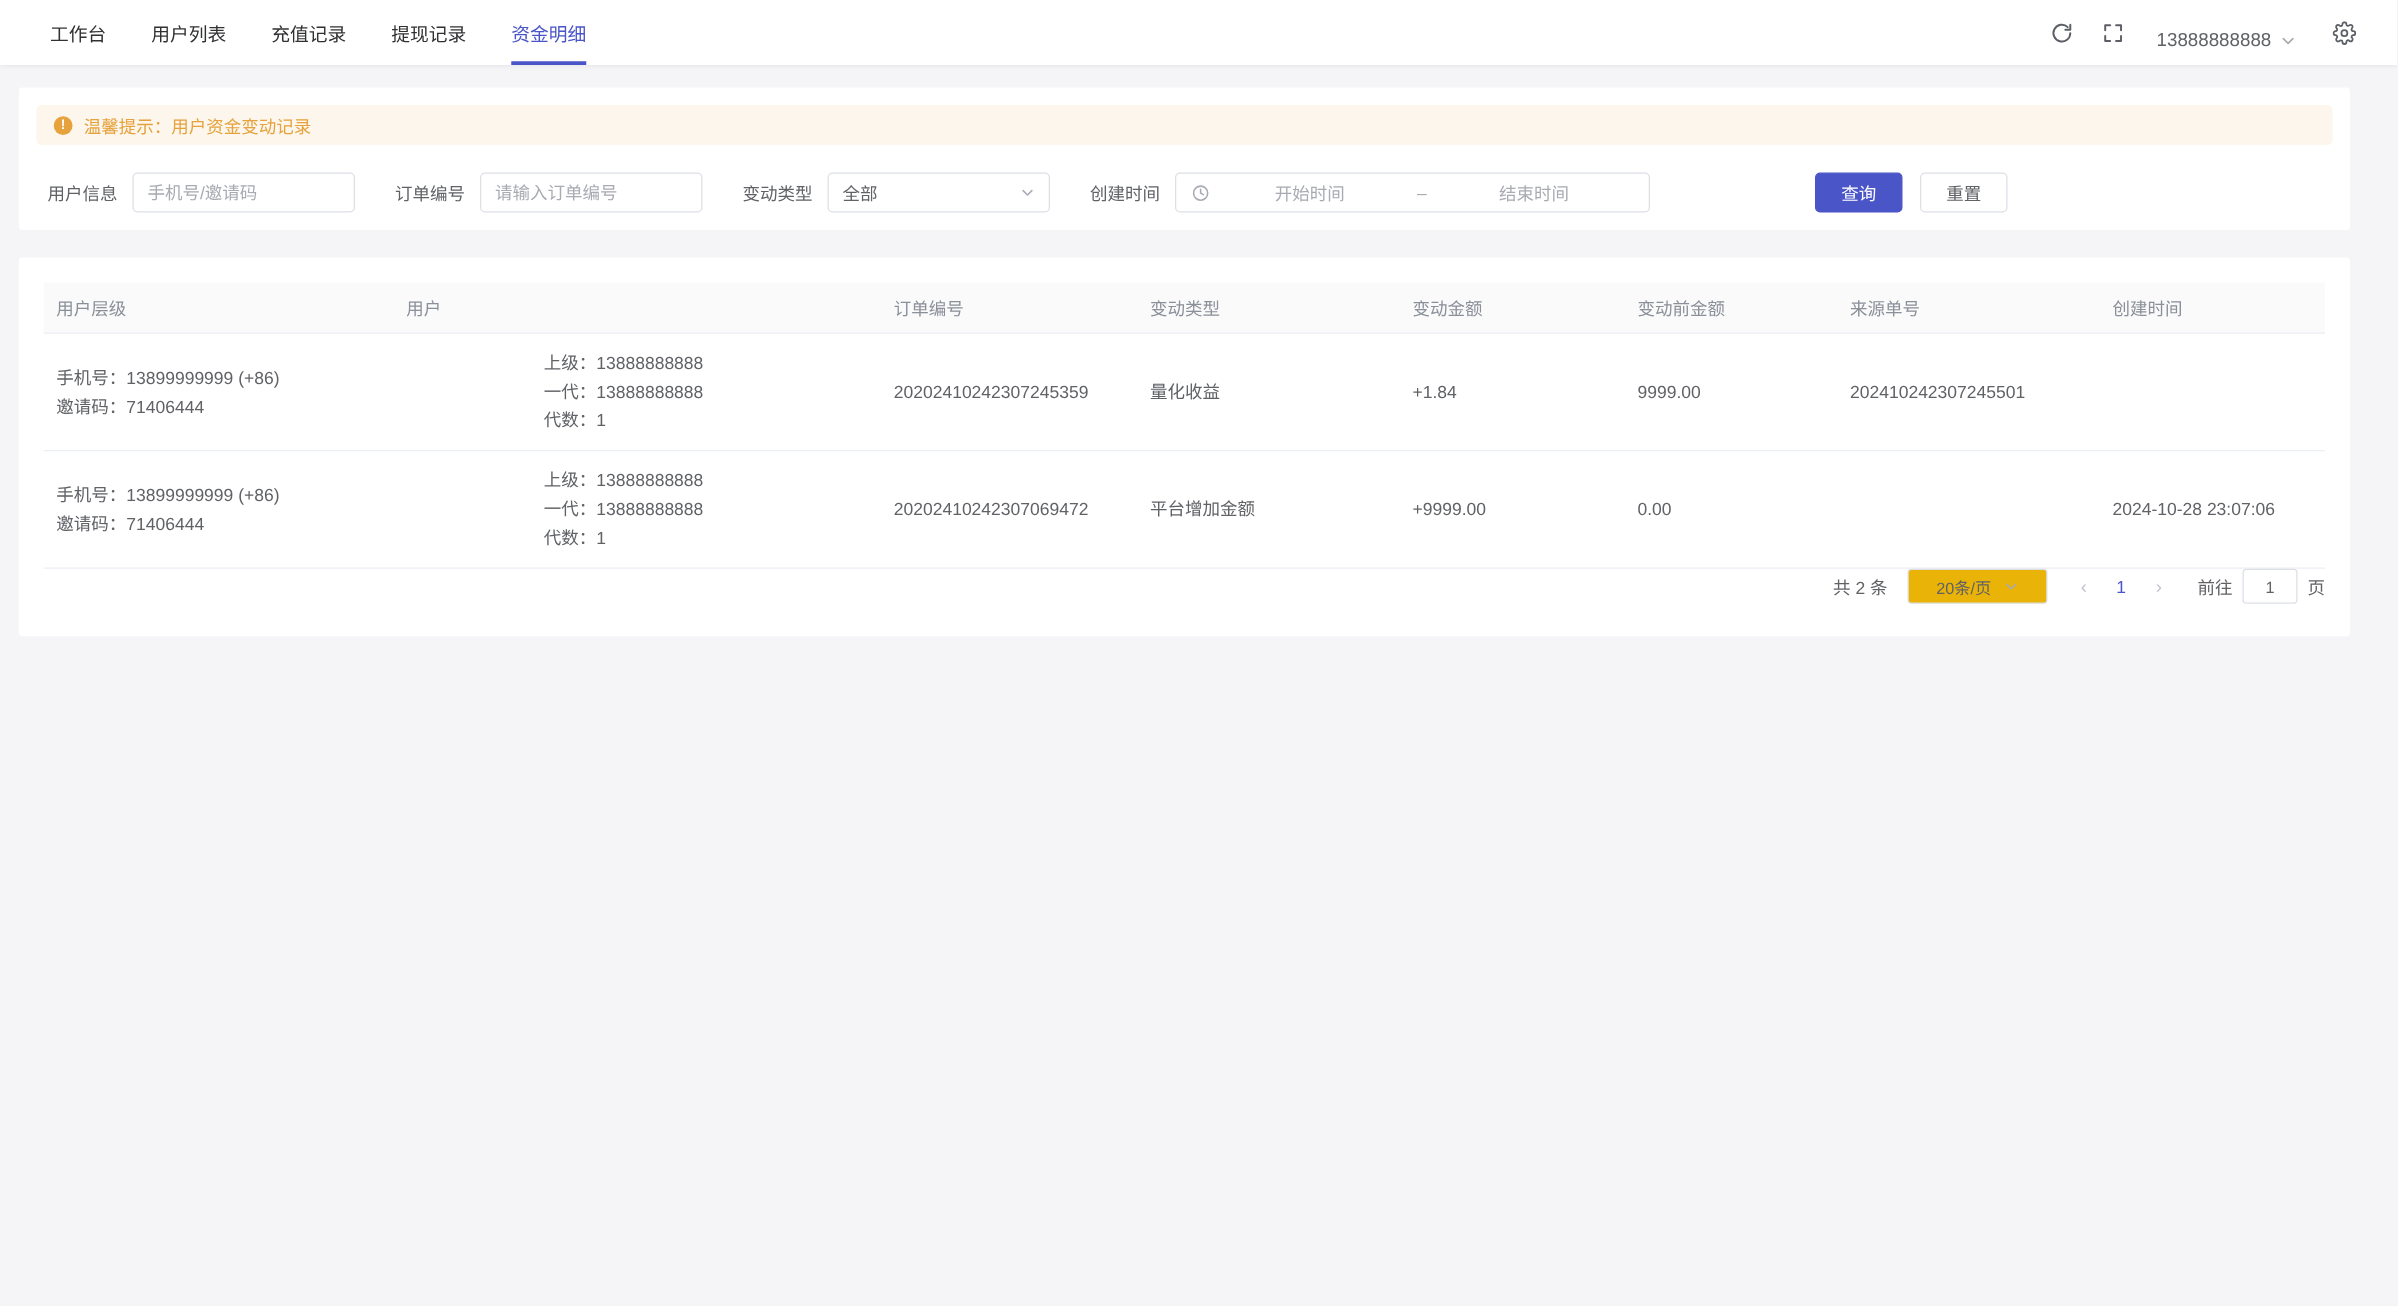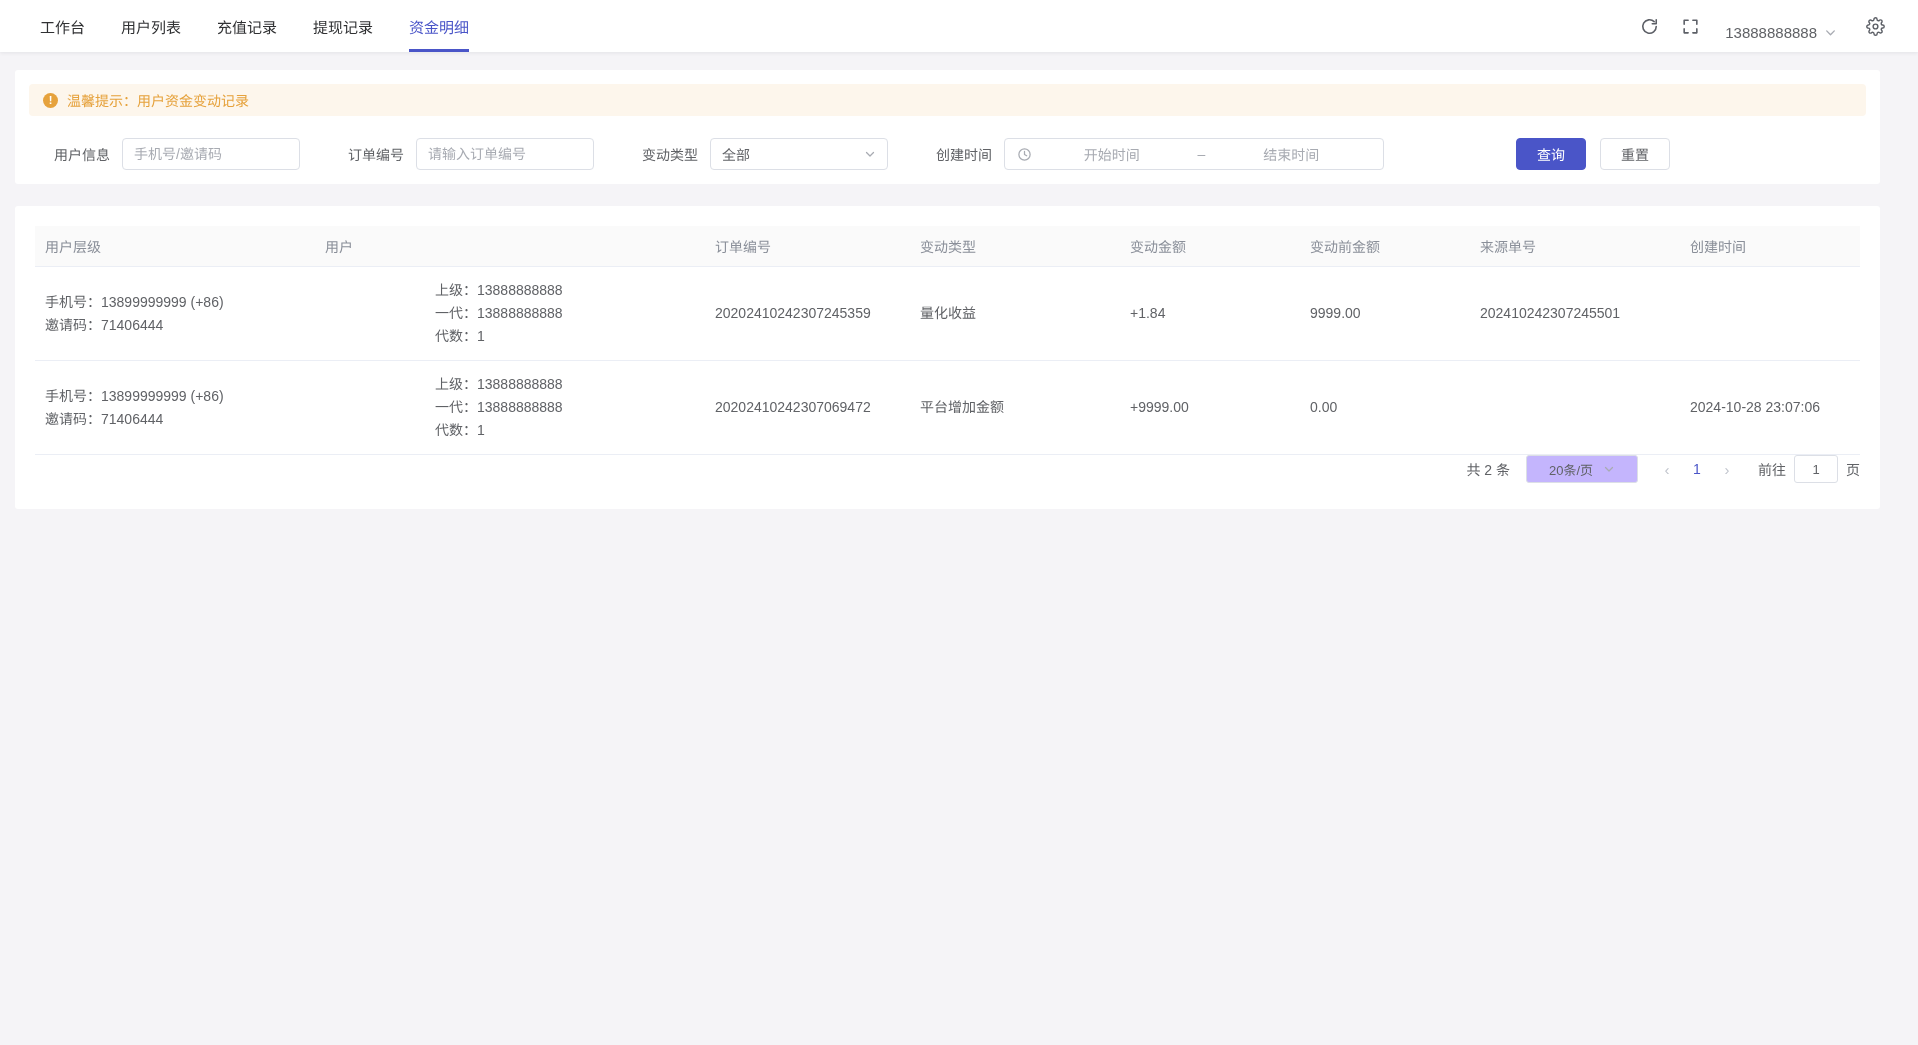--- a/index.html
+++ b/index.html
@@ -38,21 +38,21 @@
     height:32px; background:#fdf6ec; border-radius:4px; display:flex;
     align-items:center; padding:0 14px; gap:9px; color:#e6a23c; font-size:14px;
   }
   .notice-icon {
     width:15px; height:15px; min-width:15px; border-radius:50%; background:#e6a23c;
     color:#fff; font-size:11px; font-weight:bold; line-height:15px;
     display:flex; align-items:center; justify-content:center;
   }
   
   .filter-row { display:flex; align-items:center; margin-top:22px; padding-left:9px; }
-  .f-label { margin:0 12px 0 16px; color:#606266; white-space:nowrap;font-family:Liberation Mono, monospace; }
+  .f-label { margin:0 12px 0 0; color:#606266; white-space:nowrap;font-family:Liberation Mono, monospace; }
   .f-group { display:flex; align-items:center; margin-right:32px; }
   .f-input {
     width:178px; height:32px; border:1px solid #dcdfe6; border-radius:4px;
     padding:0 11px; font-size:14px; color:#606266; font-family:inherit; outline:none; background:#fff;
   }
   .f-input::placeholder { color:#a8abb2; }
   .f-select {
     width:178px; height:32px; border:1px solid #dcdfe6; border-radius:4px;
     display:flex; align-items:center; justify-content:space-between;
     padding:0 11px; color:#606266; cursor:pointer; background:#fff;
@@ -81,21 +81,21 @@
   .col-amount  { width:180px; }
   .col-before  { width:170px; }
   .col-source  { width:210px; }
   .col-created { flex:1; }
   
   .pagination { display:flex; justify-content:flex-end; align-items:center; margin-top:0; font-size:14px; color:#606266; }
   .pg-total { margin-right:16px; }
   .pg-size {
     width:112px; height:28px; border:1px solid #dcdfe6; border-radius:3px;
     display:flex; align-items:center; justify-content:center; gap:10px;
-    color:#606266; font-size:13px; margin-right:14px; background:#c4b5fd; cursor:pointer;
+    color:#606266; font-size:13px; margin-right:14px; background:#eab308; cursor:pointer;
   }
   .pg-arrow { width:30px; text-align:center; color:#c0c4cc; cursor:pointer; font-size:15px; }
   .pg-page  { width:30px; text-align:center; color:#4a55c8; cursor:pointer; }
   .pg-goto-label { margin:0 8px 0 16px; }
   .pg-input {
     width:44px; height:28px; border:1px solid #dcdfe6; border-radius:3px;
     text-align:center; font-size:13px; color:#606266; font-family:inherit; outline:none;
   }
   .pg-unit { margin-left:8px; }
 </style>

